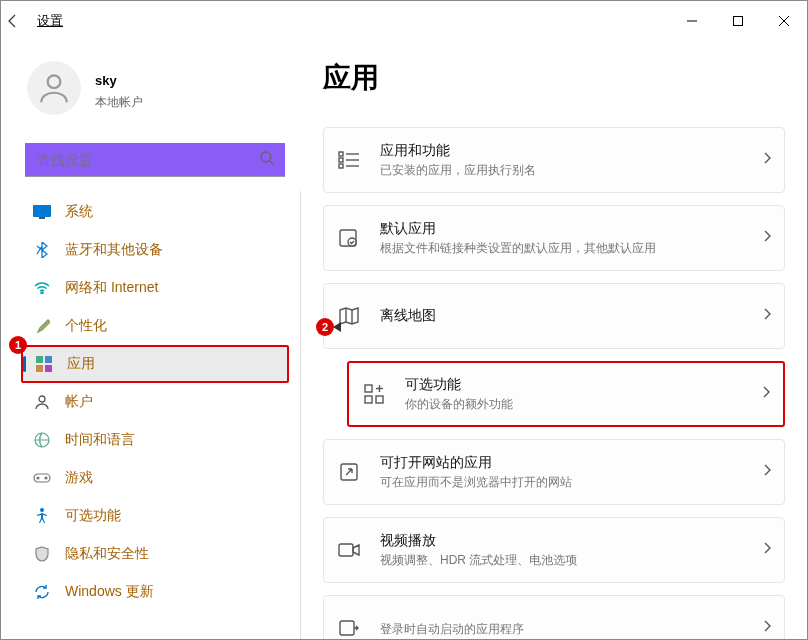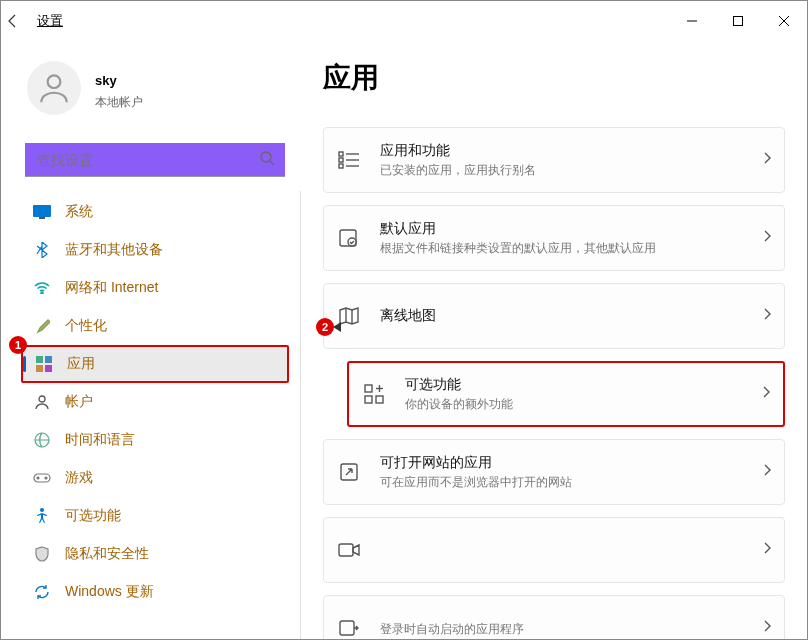--- a/index.html
+++ b/index.html
@@ -287,20 +287,24 @@
             </svg></div>
       </div>
 
       <div class="card">
         <div class="card-icon">
             <svg width="24" height="18" viewBox="0 0 24 18" fill="none" stroke="#555" stroke-width="1.4">
               <rect x="2" y="3" width="14" height="12" rx="2"></rect>
               <path d="M16 7l6-3v10l-6-3z"></path>
             </svg>
           </div>
+        <div>
+          <div class="card-title">视频播放</div>
+          <div class="card-sub">视频调整、HDR 流式处理、电池选项</div>
+        </div>
         <div class="card-chev"><svg width="10" height="14" viewBox="0 0 10 14" fill="none" stroke="#555" stroke-width="1.4">
               <path d="M3 2l5 5-5 5"></path>
             </svg></div>
       </div>
 
       <div class="card">
         <div class="card-icon">
             <svg width="22" height="20" viewBox="0 0 22 20" fill="none" stroke="#555" stroke-width="1.4">
               <rect x="2" y="3" width="14" height="14" rx="2"></rect>
               <path d="M16 10h4m-2-2l2 2-2 2"></path>

